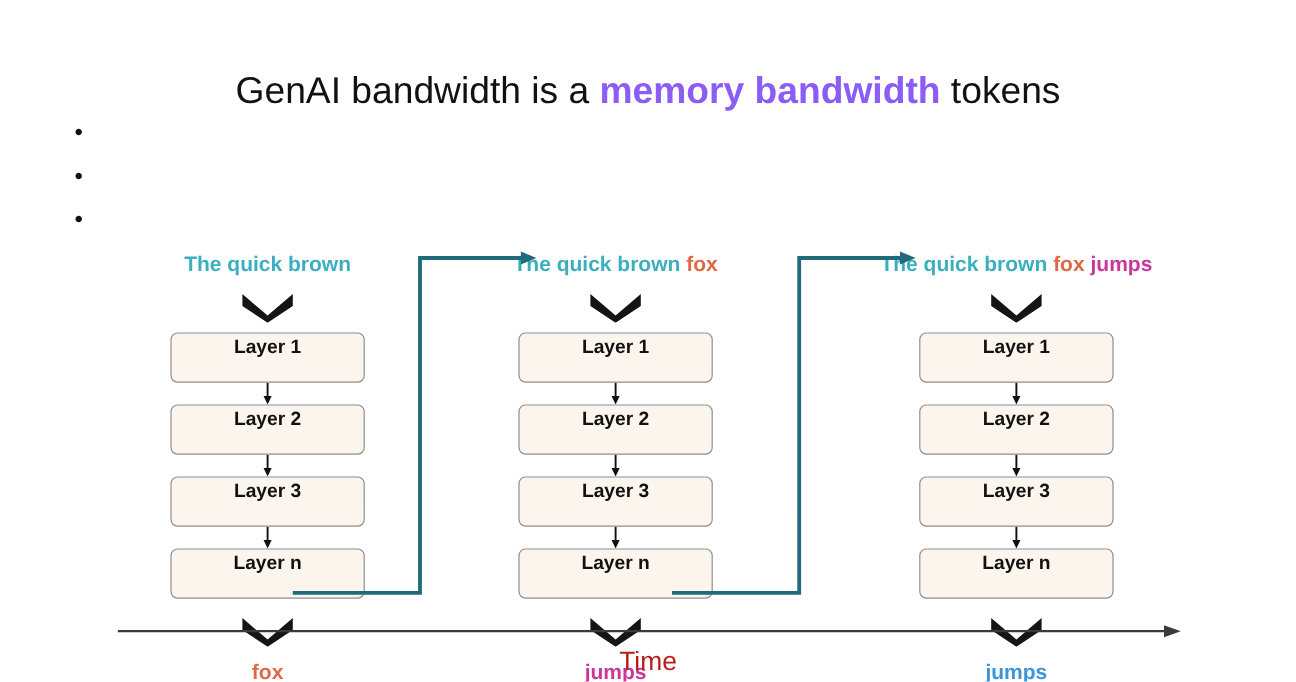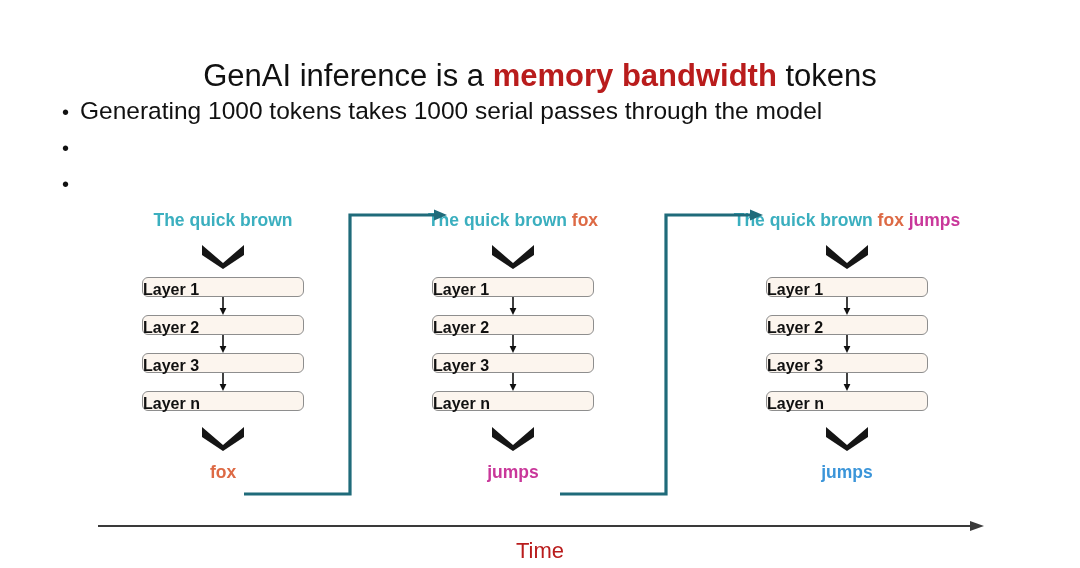--- a/index.html
+++ b/index.html
@@ -23,21 +23,21 @@
     top: 58px;
     width: 1080px;
     text-align: center;
     font-size: 31px;
     line-height: 36px;
     font-weight: 400;
     color: #111111;
     white-space: nowrap;
   }
   #title .hl {
-    color: #b91c1c;
+    color: #8b5cf6;
     font-weight: 700;
   }
 
   
   #bullets {
     position: absolute;
     left: 62px;
     top: 93px;
     width: 980px;
   }
@@ -87,27 +87,28 @@
   .chevron {
     margin: 9px auto 8px auto;
     width: 46px;
     height: 26px;
   }
   .chevron svg { display: block; }
 
   .layer-box {
     box-sizing: border-box;
     width: 162px;
-    height: 20px;
+    height: 42px;
     margin: 0 auto;
     background: #FCF5EE;
     border: 1.4px solid #8E8E8E;
     border-radius: 6px;
     font-size: 16px;
     line-height: 23px;
+    text-align: center;
     color: #111111;
   }
 
   .thin-arrow {
     width: 10px;
     height: 18px;
     margin: 0 auto;
   }
   .thin-arrow svg { display: block; }
 
@@ -148,27 +149,26 @@
     width: 1080px;
     text-align: center;
     font-size: 22px;
     color: #b91c1c;
   }
 </style>
 </head>
 <body>
 
 <div id="title">
-  <span>GenAI inference is a </span><span class="hl">memory bandwidth</span><span> tokens</span>
+  <span>GenAI bandwidth is a </span><span class="hl">memory bandwidth</span><span> tokens</span>
 </div>
 
 <div id="bullets">
   <div class="bullet">
     <span class="dot">•</span>
-    <span>Generating 1000 tokens takes 1000 serial passes through the model</span>
   </div>
   <div class="bullet">
     <span class="dot">•</span>
   </div>
   <div class="bullet">
     <span class="dot">•</span>
   </div>
 </div>
 
 <div id="diagram">

